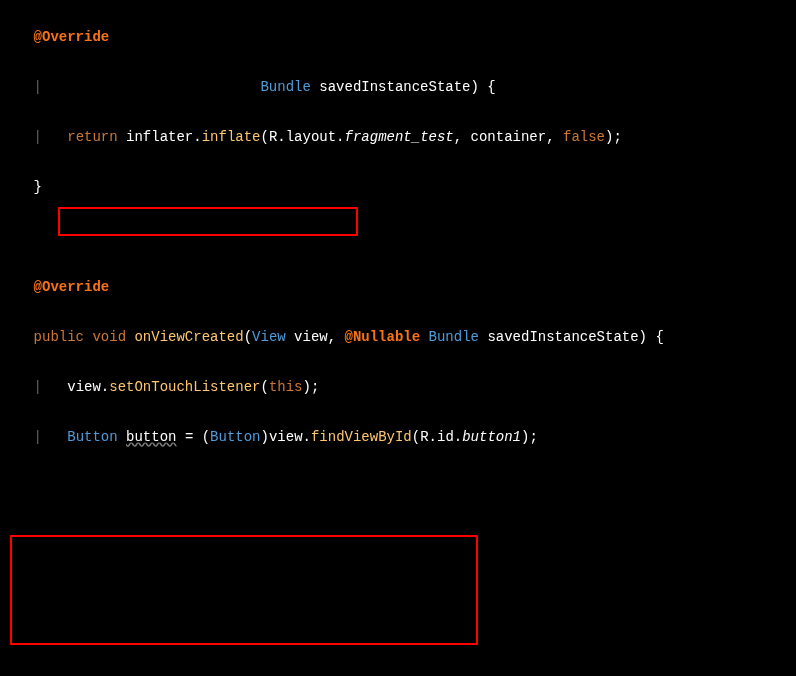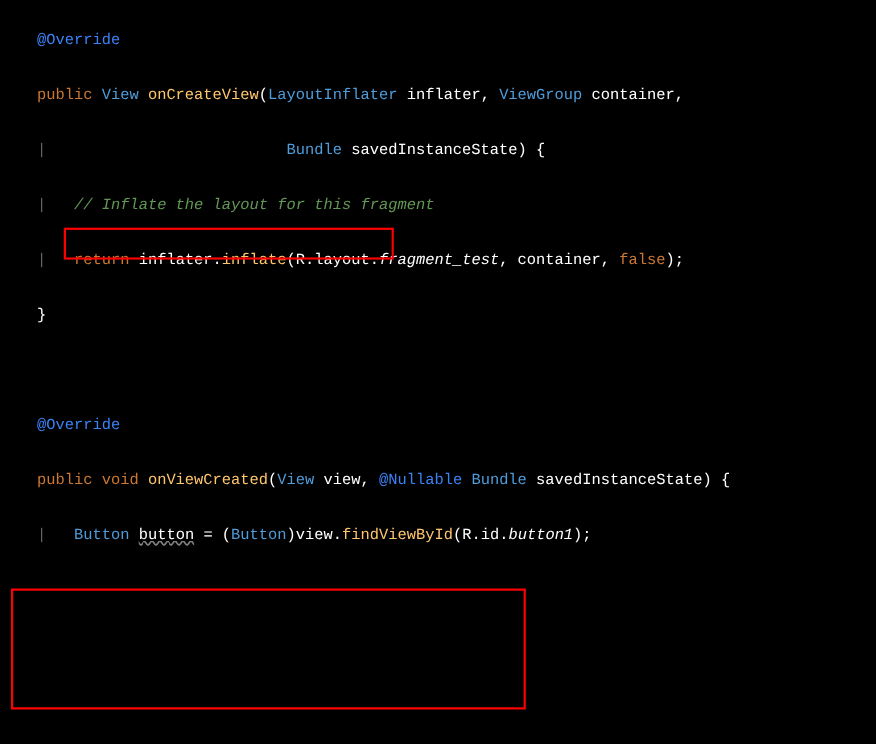--- a/index.html
+++ b/index.html
@@ -16,21 +16,21 @@
     position: relative;
   }
   .code-container {
     padding: 0;
     white-space: pre;
   }
   .line {
     display: block;
     white-space: pre;
   }
-  .annotation { color: #3b82f6; }
+  .annotation { color: #f97316; font-weight: bold; }
   .keyword { color: #cc7832; }
   .type    { color: #4e9cda; }
   .method  { color: #ffc66d; }
   .param   { color: #ffffff; }
   .comment { color: #629755; font-style: italic; }
   .static  { color: #ffffff; font-style: italic; }
   .white   { color: #ffffff; }
   .vline   { color: #606366; }
 
   .red-box-1 {
@@ -53,28 +53,27 @@
   }
   .underline-wave {
     text-decoration: underline wavy #808080;
   }
 </style>
 </head>
 <body>
 
 <div class="code-container">
 <span class="line">    <span class="annotation">@Override</span></span>
-<span class="line">    <span class="keyword">public</span> <span class="type">View</span> <span class="method">onCreateView</span><span class="white">(</span><span class="type">LayoutInflater</span> <span class="param">inflater</span><span class="white">, </span><span class="type">ViewGroup</span> <span class="param">container</span><span class="white">,</span></span>
 <span class="line">    <span class="vline">|</span>                          <span class="type">Bundle</span> <span class="param">savedInstanceState</span><span class="white">) {</span></span>
-<span class="line">    <span class="vline">|</span>   <span class="comment">// Inflate the layout for this fragment</span></span>
 <span class="line">    <span class="vline">|</span>   <span class="keyword">return</span> <span class="white">inflater</span><span class="white">.</span><span class="method">inflate</span><span class="white">(</span><span class="white">R.layout.</span><span class="static">fragment_test</span><span class="white">, </span><span class="white">container</span><span class="white">, </span><span class="keyword">false</span><span class="white">);</span></span>
 <span class="line">    <span class="white">}</span></span>
 <span class="line"> </span>
 <span class="line">    <span class="annotation">@Override</span></span>
 <span class="line">    <span class="keyword">public</span> <span class="keyword">void</span> <span class="method">onViewCreated</span><span class="white">(</span><span class="type">View</span> <span class="param">view</span><span class="white">, </span><span class="annotation">@Nullable</span> <span class="type">Bundle</span> <span class="param">savedInstanceState</span><span class="white">) {</span></span>
+<span class="line">    <span class="vline">|</span>   <span class="white">view</span><span class="white">.</span><span class="method">setOnTouchListener</span><span class="white">(</span><span class="keyword">this</span><span class="white">);</span></span>
 <span class="line">    <span class="vline">|</span>   <span class="type">Button</span> <span class="white underline-wave">button</span> <span class="white">= (</span><span class="type">Button</span><span class="white">)</span><span class="white">view</span><span class="white">.</span><span class="method">findViewById</span><span class="white">(</span><span class="white">R.id.</span><span class="static">button1</span><span class="white">);</span></span>
 <span class="line"> </span>
 <span class="line"> </span>
 <span class="line">    </span>
 
 
 
 
 
 

